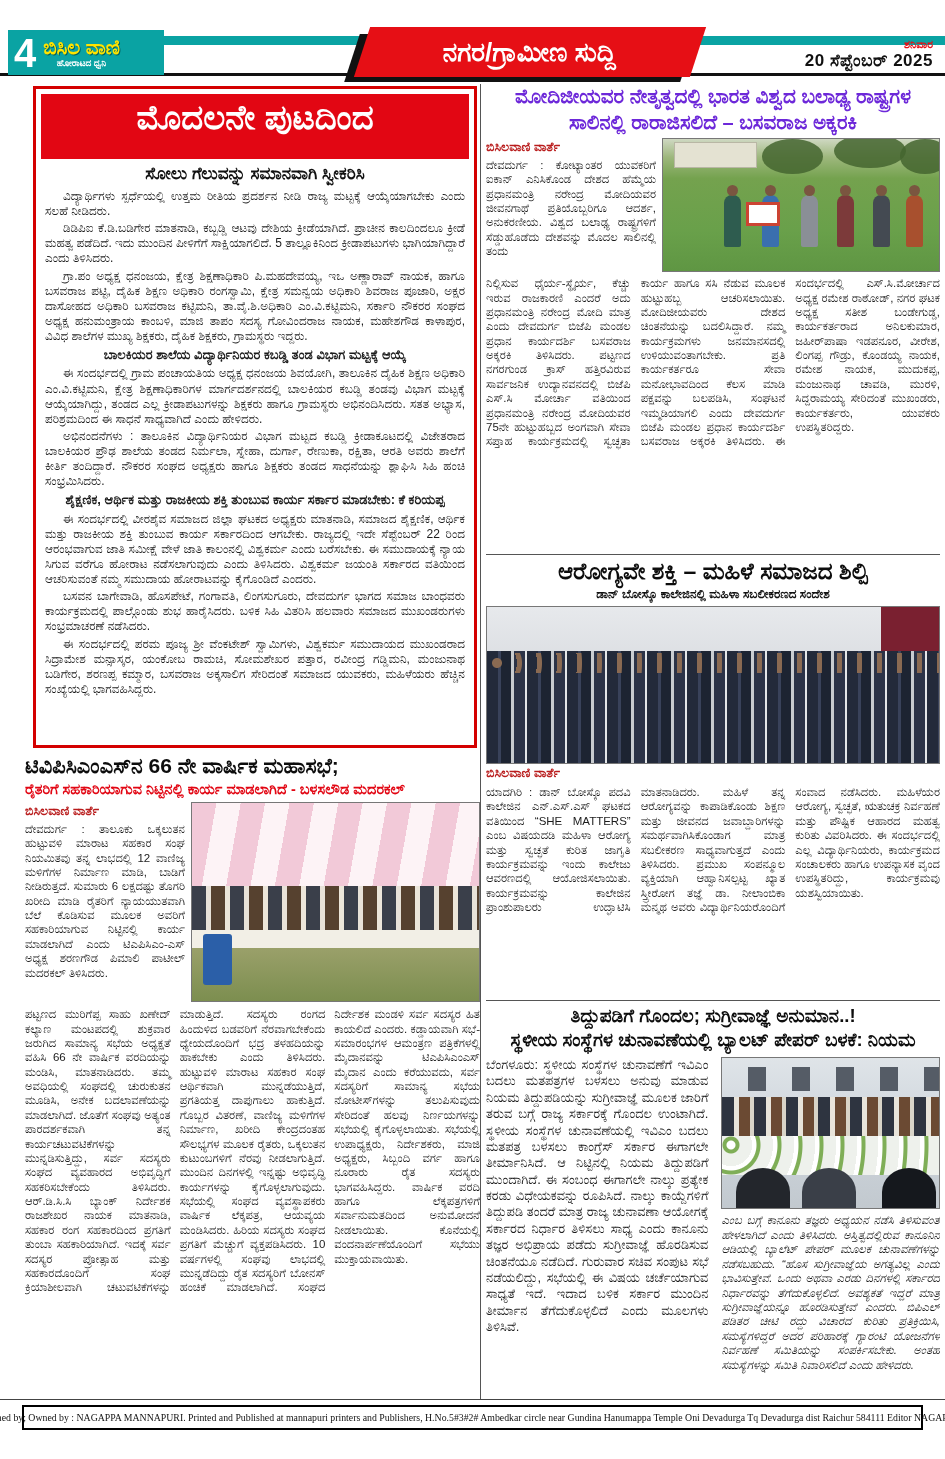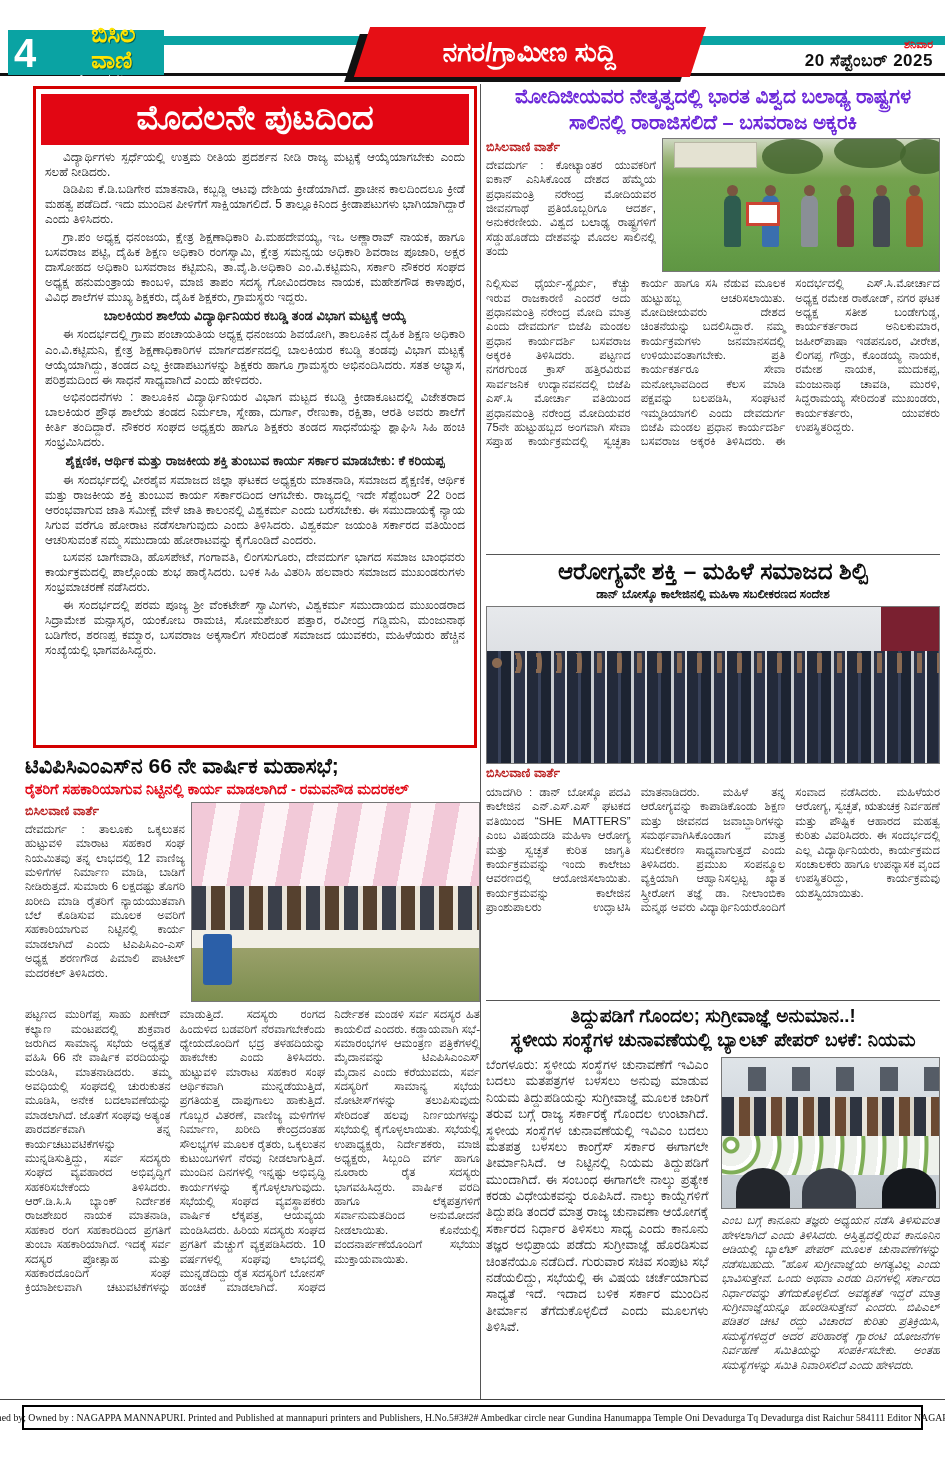--- a/index.html
+++ b/index.html
@@ -5,40 +5,40 @@
   * { box-sizing: border-box; margin: 0; padding: 0; }
   html,body { background:#e8e8e8; }
   body { font-family: "Liberation Sans", sans-serif; }
   #page { position:relative; width:945px; height:1459px; background:#ffffff; margin:0 auto; overflow:hidden; }
 
   
   .teal-strip { position:absolute; left:158px; right:0; top:36px; height:9px; background:#0aa3a3; }
   .logo-box { position:absolute; left:8px; top:30px; width:156px; height:45px; background:#0aa3a3; display:flex; align-items:center; padding:2px 6px; z-index:3; }
   .logo-num { color:#fff; font-size:40px; font-weight:bold; line-height:1; margin-right:7px; }
   .logo-stack { display:flex; flex-direction:column; align-items:center; }
-  .logo-name { color:#ffe400; font-size:24px; font-weight:bold; line-height:1.1; text-shadow:1px 1px 0 #00605f;margin-left:48px; }
+  .logo-name { color:#ffe400; font-size:20px; font-weight:bold; line-height:1.1; text-shadow:1px 1px 0 #00605f; }
   .logo-tag  { color:#ffffff; font-size:9px; font-weight:bold; }
   .banner-shadow { position:absolute; left:352px; top:34px; width:336px; height:48px; background:#111; transform:skewX(-18deg); z-index:1; }
   .section-banner { position:absolute; left:362px; top:27px; width:336px; height:50px; background:#e60f15; transform:skewX(-18deg); display:flex; align-items:center; justify-content:center; z-index:2; }
   .section-banner span { transform:skewX(18deg); color:#fff; font-weight:bold; font-size:26px; white-space:nowrap; }
   .hdr-date { position:absolute; right:12px; top:38px; text-align:right; z-index:3; }
   .hdr-day  { color:#e60f15; font-size:11px; font-weight:bold; }
   .hdr-dt   { color:#111; font-size:17px; font-weight:bold; letter-spacing:.5px; }
   .hdr-rule { position:absolute; left:0; right:0; top:73px; height:3px; background:#111; }
 
   
   .byline { color:#b91c1c; font-weight:bold; font-size:12.5px; margin:2px 0; }
   .just { text-align:justify; color:#1c1c1c; }
   .vdivider { position:absolute; left:480px; top:84px; width:1px; height:1316px; background:#555; }
   .hdiv { position:absolute; height:1px; background:#555; }
   .photo { position:relative; overflow:hidden; border:1px solid #777; background:#cfd3d8; }
 
   
   .front-box { position:absolute; left:33px; top:86px; width:444px; height:662px; border:3px solid #d40000; background:#fff; overflow:hidden; }
-  .fp-banner { margin:5px; background:#e20613; color:#fff; font-size:34px; font-weight:bold; text-align:center; padding:4px 0 7px; }
+  .fp-banner { margin:5px; background:#e20613; color:#fff; font-size:34px; font-weight:bold; text-align:center; padding:4px 0 21px; }
   .fp-subhead { font-size:17px; font-weight:bold; text-align:center; color:#111; margin:2px 0 5px; }
   .fp-body { padding:0 9px; font-size:12px; line-height:1.26; }
   .fp-body p { margin-bottom:2px; text-indent:18px; }
   .crosshead { text-align:center; font-weight:bold; font-size:13px; text-indent:0 !important; margin:3px 0 !important; }
 
   
   .modi { position:absolute; left:486px; top:84px; width:454px; height:468px; overflow:hidden; }
   .modi-head { color:#6d28d9; font-weight:bold; font-size:20px; line-height:1.28; text-align:center; }
   .modi-row1 { display:flex; margin-top:3px; height:134px; overflow:hidden; }
   .modi-c0 { width:170px; font-size:11.5px; line-height:1.25; }
@@ -125,20 +125,21 @@
       <div class="hdr-day">ಶನಿವಾರ</div>
       <div class="hdr-dt">20 ಸೆಪ್ಟೆಂಬರ್ 2025</div>
     </div>
     <div class="hdr-rule"></div>
   </div>
 
   <div class="vdivider"></div>
 
   <div class="front-box">
     <div class="fp-banner">ಮೊದಲನೇ ಪುಟದಿಂದ</div>
+    <div class="fp-subhead">ಸೋಲು ಗೆಲುವನ್ನು ಸಮಾನವಾಗಿ ಸ್ವೀಕರಿಸಿ</div>
     <div class="fp-body just">
       <p>ವಿದ್ಯಾರ್ಥಿಗಳು ಸ್ಪರ್ಧೆಯಲ್ಲಿ ಉತ್ತಮ ರೀತಿಯ ಪ್ರದರ್ಶನ ನೀಡಿ ರಾಜ್ಯ ಮಟ್ಟಕ್ಕೆ ಆಯ್ಕೆಯಾಗಬೇಕು ಎಂದು ಸಲಹೆ ನೀಡಿದರು.</p>
       <p>ಡಿಡಿಪಿಐ ಕೆ.ಡಿ.ಬಡಿಗೇರ ಮಾತನಾಡಿ, ಕಬ್ಬಡ್ಡಿ ಆಟವು ದೇಶಿಯ ಕ್ರೀಡೆಯಾಗಿದೆ. ಪ್ರಾಚೀನ ಕಾಲದಿಂದಲೂ ಕ್ರೀಡೆ ಮಹತ್ವ ಪಡೆದಿದೆ. ಇದು ಮುಂದಿನ ಪೀಳಿಗೆಗೆ ಸಾಕ್ಷಿಯಾಗಲಿದೆ. 5 ತಾಲ್ಲೂಕಿನಿಂದ ಕ್ರೀಡಾಪಟುಗಳು ಭಾಗಿಯಾಗಿದ್ದಾರೆ ಎಂದು ತಿಳಿಸಿದರು.</p>
       <p>ಗ್ರಾ.ಪಂ ಅಧ್ಯಕ್ಷ ಧನಂಜಯ, ಕ್ಷೇತ್ರ ಶಿಕ್ಷಣಾಧಿಕಾರಿ ಪಿ.ಮಹದೇವಯ್ಯ, ಇಒ ಅಣ್ಣಾರಾವ್ ನಾಯಕ, ಹಾಗೂ ಬಸವರಾಜ ಪಟ್ಟಿ, ದೈಹಿಕ ಶಿಕ್ಷಣ ಅಧಿಕಾರಿ ರಂಗಸ್ವಾಮಿ, ಕ್ಷೇತ್ರ ಸಮನ್ವಯ ಅಧಿಕಾರಿ ಶಿವರಾಜ ಪೂಜಾರಿ, ಅಕ್ಷರ ದಾಸೋಹದ ಅಧಿಕಾರಿ ಬಸವರಾಜ ಕಟ್ಟಿಮನಿ, ತಾ.ವೈ.ಶಿ.ಅಧಿಕಾರಿ ಎಂ.ವಿ.ಕಟ್ಟಿಮನಿ, ಸರ್ಕಾರಿ ನೌಕರರ ಸಂಘದ ಅಧ್ಯಕ್ಷ ಹನುಮಂತ್ರಾಯ ಕಾಂಬಳಿ, ಮಾಜಿ ತಾಪಂ ಸದಸ್ಯ ಗೋವಿಂದರಾಜ ನಾಯಕ, ಮಹೇಶಗೌಡ ಕಾಳಾಪುರ, ವಿವಿಧ ಶಾಲೆಗಳ ಮುಖ್ಯ ಶಿಕ್ಷಕರು, ದೈಹಿಕ ಶಿಕ್ಷಕರು, ಗ್ರಾಮಸ್ಥರು ಇದ್ದರು.</p>
       <p class="crosshead">ಬಾಲಕಿಯರ ಶಾಲೆಯ ವಿದ್ಯಾರ್ಥಿನಿಯರ ಕಬಡ್ಡಿ ತಂಡ ವಿಭಾಗ ಮಟ್ಟಕ್ಕೆ ಆಯ್ಕೆ</p>
       <p>ಈ ಸಂದರ್ಭದಲ್ಲಿ ಗ್ರಾಮ ಪಂಚಾಯತಿಯ ಅಧ್ಯಕ್ಷ ಧನಂಜಯ ಶಿವಯೋಗಿ, ತಾಲೂಕಿನ ದೈಹಿಕ ಶಿಕ್ಷಣ ಅಧಿಕಾರಿ ಎಂ.ವಿ.ಕಟ್ಟಿಮನಿ, ಕ್ಷೇತ್ರ ಶಿಕ್ಷಣಾಧಿಕಾರಿಗಳ ಮಾರ್ಗದರ್ಶನದಲ್ಲಿ ಬಾಲಕಿಯರ ಕಬಡ್ಡಿ ತಂಡವು ವಿಭಾಗ ಮಟ್ಟಕ್ಕೆ ಆಯ್ಕೆಯಾಗಿದ್ದು, ತಂಡದ ಎಲ್ಲ ಕ್ರೀಡಾಪಟುಗಳನ್ನು ಶಿಕ್ಷಕರು ಹಾಗೂ ಗ್ರಾಮಸ್ಥರು ಅಭಿನಂದಿಸಿದರು. ಸತತ ಅಭ್ಯಾಸ, ಪರಿಶ್ರಮದಿಂದ ಈ ಸಾಧನೆ ಸಾಧ್ಯವಾಗಿದೆ ಎಂದು ಹೇಳಿದರು.</p>
       <p>ಅಭಿನಂದನೆಗಳು : ತಾಲೂಕಿನ ವಿದ್ಯಾರ್ಥಿನಿಯರ ವಿಭಾಗ ಮಟ್ಟದ ಕಬಡ್ಡಿ ಕ್ರೀಡಾಕೂಟದಲ್ಲಿ ವಿಜೇತರಾದ ಬಾಲಕಿಯರ ಪ್ರೌಢ ಶಾಲೆಯ ತಂಡದ ನಿರ್ಮಲಾ, ಸ್ನೇಹಾ, ದುರ್ಗಾ, ರೇಣುಕಾ, ರಕ್ಷಿತಾ, ಆರತಿ ಅವರು ಶಾಲೆಗೆ ಕೀರ್ತಿ ತಂದಿದ್ದಾರೆ. ನೌಕರರ ಸಂಘದ ಅಧ್ಯಕ್ಷರು ಹಾಗೂ ಶಿಕ್ಷಕರು ತಂಡದ ಸಾಧನೆಯನ್ನು ಶ್ಲಾಘಿಸಿ ಸಿಹಿ ಹಂಚಿ ಸಂಭ್ರಮಿಸಿದರು.</p>
       <p class="crosshead">ಶೈಕ್ಷಣಿಕ, ಆರ್ಥಿಕ ಮತ್ತು ರಾಜಕೀಯ ಶಕ್ತಿ ತುಂಬುವ ಕಾರ್ಯ ಸರ್ಕಾರ ಮಾಡಬೇಕು: ಕೆ ಕರಿಯಪ್ಪ</p>
       <p>ಈ ಸಂದರ್ಭದಲ್ಲಿ ವೀರಶೈವ ಸಮಾಜದ ಜಿಲ್ಲಾ ಘಟಕದ ಅಧ್ಯಕ್ಷರು ಮಾತನಾಡಿ, ಸಮಾಜದ ಶೈಕ್ಷಣಿಕ, ಆರ್ಥಿಕ ಮತ್ತು ರಾಜಕೀಯ ಶಕ್ತಿ ತುಂಬುವ ಕಾರ್ಯ ಸರ್ಕಾರದಿಂದ ಆಗಬೇಕು. ರಾಜ್ಯದಲ್ಲಿ ಇದೇ ಸೆಪ್ಟೆಂಬರ್ 22 ರಿಂದ ಆರಂಭವಾಗುವ ಜಾತಿ ಸಮೀಕ್ಷೆ ವೇಳೆ ಜಾತಿ ಕಾಲಂನಲ್ಲಿ ವಿಶ್ವಕರ್ಮ ಎಂದು ಬರೆಸಬೇಕು. ಈ ಸಮುದಾಯಕ್ಕೆ ನ್ಯಾಯ ಸಿಗುವ ವರೆಗೂ ಹೋರಾಟ ನಡೆಸಲಾಗುವುದು ಎಂದು ತಿಳಿಸಿದರು. ವಿಶ್ವಕರ್ಮ ಜಯಂತಿ ಸರ್ಕಾರದ ವತಿಯಿಂದ ಆಚರಿಸುವಂತೆ ನಮ್ಮ ಸಮುದಾಯ ಹೋರಾಟವನ್ನು ಕೈಗೊಂಡಿದೆ ಎಂದರು.</p>
       <p>ಬಸವನ ಬಾಗೇವಾಡಿ, ಹೊಸಪೇಟೆ, ಗಂಗಾವತಿ, ಲಿಂಗಸುಗೂರು, ದೇವದುರ್ಗ ಭಾಗದ ಸಮಾಜ ಬಾಂಧವರು ಕಾರ್ಯಕ್ರಮದಲ್ಲಿ ಪಾಲ್ಗೊಂಡು ಶುಭ ಹಾರೈಸಿದರು. ಬಳಿಕ ಸಿಹಿ ವಿತರಿಸಿ ಹಲವಾರು ಸಮಾಜದ ಮುಖಂಡರುಗಳು ಸಂಭ್ರಮಾಚರಣೆ ನಡೆಸಿದರು.</p>
@@ -194,21 +195,21 @@
       <span>ಮಹಿಳೆ ತನ್ನ ಆರೋಗ್ಯವನ್ನು ಕಾಪಾಡಿಕೊಂಡು ಶಿಕ್ಷಣ ಮತ್ತು ಜೀವನದ ಜವಾಬ್ದಾರಿಗಳನ್ನು ಸಮರ್ಥವಾಗಿಸಿಕೊಂಡಾಗ ಮಾತ್ರ ಸಬಲೀಕರಣ ಸಾಧ್ಯವಾಗುತ್ತದೆ ಎಂದು ತಿಳಿಸಿದರು. ಪ್ರಮುಖ ಸಂಪನ್ಮೂಲ ವ್ಯಕ್ತಿಯಾಗಿ ಆಹ್ವಾನಿಸಲ್ಪಟ್ಟ ಖ್ಯಾತ ಸ್ತ್ರೀರೋಗ ತಜ್ಞೆ ಡಾ. ನೀಲಾಂಬಿಕಾ ಮನ್ಮಥ ಅವರು ವಿದ್ಯಾರ್ಥಿನಿಯರೊಂದಿಗೆ ಸಂವಾದ ನಡೆಸಿದರು.</span>
       <span> </span>
       <span>ಮಹಿಳೆಯರ ಆರೋಗ್ಯ, ಸ್ವಚ್ಛತೆ, ಋತುಚಕ್ರ ನಿರ್ವಹಣೆ ಮತ್ತು ಪೌಷ್ಟಿಕ ಆಹಾರದ ಮಹತ್ವ ಕುರಿತು ವಿವರಿಸಿದರು. ಈ ಸಂದರ್ಭದಲ್ಲಿ ಎಲ್ಲ ವಿದ್ಯಾರ್ಥಿನಿಯರು, ಕಾರ್ಯಕ್ರಮದ ಸಂಚಾಲಕರು ಹಾಗೂ ಉಪನ್ಯಾಸಕ ವೃಂದ ಉಪಸ್ಥಿತರಿದ್ದು, ಕಾರ್ಯಕ್ರಮವು ಯಶಸ್ವಿಯಾಯಿತು.</span>
     </div>
   </div>
 
   <div class="hdiv" style="left:486px;top:1000px;width:454px;"></div>
 
   <div class="tap">
     <div class="tap-head">ಟಿವಿಪಿಸಿಎಂಎಸ್‌ನ 66 ನೇ ವಾರ್ಷಿಕ ಮಹಾಸಭೆ;</div>
-    <div class="tap-sub">ರೈತರಿಗೆ ಸಹಕಾರಿಯಾಗುವ ನಿಟ್ಟಿನಲ್ಲಿ ಕಾರ್ಯ ಮಾಡಲಾಗಿದೆ - ರಮವನೌಡ ಮದರಕಲ್</div>
+    <div class="tap-sub">ರೈತರಿಗೆ ಸಹಕಾರಿಯಾಗುವ ನಿಟ್ಟಿನಲ್ಲಿ ಕಾರ್ಯ ಮಾಡಲಾಗಿದೆ - ಬಳಸಲೌಡ ಮದರಕಲ್</div>
     <div class="tap-row1">
       <div class="tap-c0">
         <div class="byline">ಬಿಸಿಲವಾಣಿ ವಾರ್ತೆ</div>
         <div class="just">ದೇವದುರ್ಗ : ತಾಲೂಕು ಒಕ್ಕಲುತನ ಹುಟ್ಟುವಳಿ ಮಾರಾಟ ಸಹಕಾರ ಸಂಘ ನಿಯಮಿತವು ತನ್ನ ಲಾಭದಲ್ಲಿ 12 ವಾಣಿಜ್ಯ ಮಳಿಗೆಗಳ ನಿರ್ಮಾಣ ಮಾಡಿ, ಬಾಡಿಗೆ ನೀಡಿರುತ್ತದೆ. ಸುಮಾರು 6 ಲಕ್ಷದಷ್ಟು ತೊಗರಿ ಖರೀದಿ ಮಾಡಿ ರೈತರಿಗೆ ನ್ಯಾಯಯುತವಾಗಿ ಬೆಲೆ ಕೊಡಿಸುವ ಮೂಲಕ ಅವರಿಗೆ ಸಹಕಾರಿಯಾಗುವ ನಿಟ್ಟಿನಲ್ಲಿ ಕಾರ್ಯ ಮಾಡಲಾಗಿದೆ ಎಂದು ಟಿಎಪಿಸಿಎಂ-ಎಸ್ ಅಧ್ಯಕ್ಷ ಶರಣಗೌಡ ಪಿಮಾಲಿ ಪಾಟೀಲ್ ಮದರಕಲ್ ತಿಳಿಸಿದರು.</div>
       </div>
       <div class="photo ph-hall">
         <div class="drapes"></div>
         <div class="dais"></div>
         <div class="table"></div>
         <div class="floor"></div>

